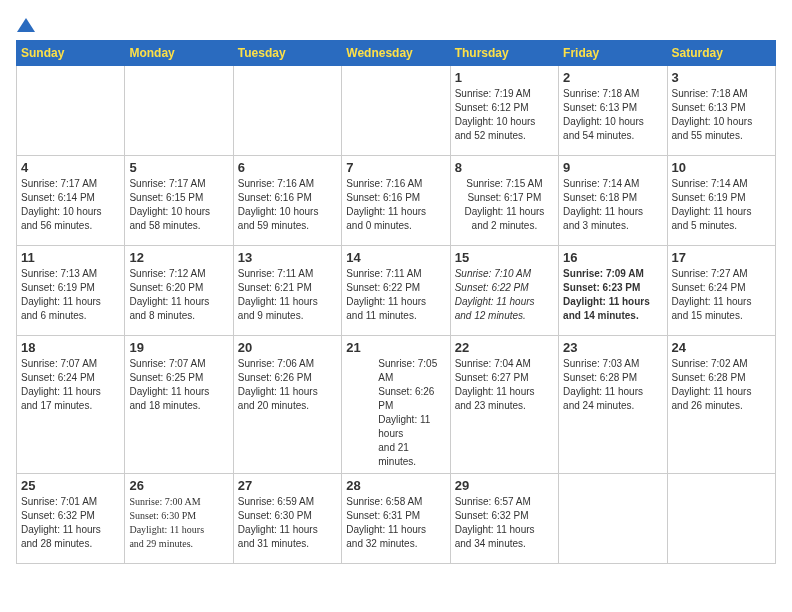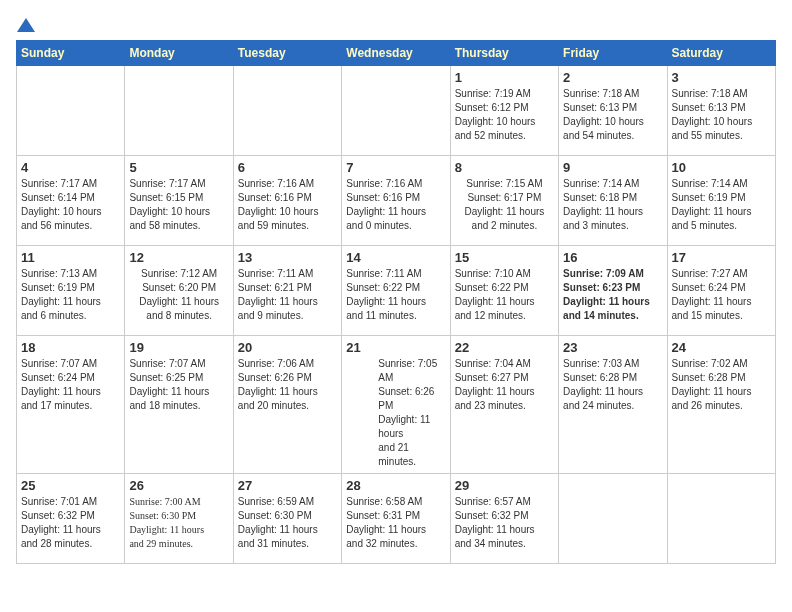--- a/index.html
+++ b/index.html
@@ -33,21 +33,21 @@
       font-size: 16px;
       color: #555;
     }
     .calendar-table {
       width: 100%;
       border-collapse: collapse;
       font-size: 11px;
     }
     .calendar-table th {
       background-color: #2a6bbf;
-      color: #fef9c3;
+      color: #fde047;
       padding: 5px 4px;
       text-align: left;
       font-size: 12px;
       border: 1px solid #2a6bbf;
     }
     .calendar-table td {
       border: 1px solid #ccc;
       vertical-align: top;
       padding: 4px;
       width: calc(100% / 7);
@@ -183,42 +183,42 @@
       <tr>
         <td>
           <span class="day-num">11</span>
           <div class="day-info" style="white-space: pre-line;">Sunrise: 7:13 AM
 Sunset: 6:19 PM
 Daylight: 11 hours
 and 6 minutes.</div>
         </td>
         <td>
           <span class="day-num">12</span>
-          <div class="day-info" style="white-space: pre-line; text-align: center;">Sunrise: 7:12 AM
+          <div class="day-info" style="white-space: pre-line;">Sunrise: 7:12 AM
 Sunset: 6:20 PM
 Daylight: 11 hours
 and 8 minutes.</div>
         </td>
         <td>
           <span class="day-num">13</span>
           <div class="day-info" style="white-space: pre-line;">Sunrise: 7:11 AM
 Sunset: 6:21 PM
 Daylight: 11 hours
 and 9 minutes.</div>
         </td>
         <td>
           <span class="day-num">14</span>
           <div class="day-info" style="white-space: pre-line;">Sunrise: 7:11 AM
 Sunset: 6:22 PM
 Daylight: 11 hours
 and 11 minutes.</div>
         </td>
         <td>
           <span class="day-num">15</span>
-          <div class="day-info" style="white-space: pre-line;">Sunrise: 7:10 AM
+          <div class="day-info" style="white-space: pre-line; font-style: italic;">Sunrise: 7:10 AM
 Sunset: 6:22 PM
 Daylight: 11 hours
 and 12 minutes.</div>
         </td>
         <td>
           <span class="day-num">16</span>
           <div class="day-info" style="white-space: pre-line; font-weight: bold;">Sunrise: 7:09 AM
 Sunset: 6:23 PM
 Daylight: 11 hours
 and 14 minutes.</div>

